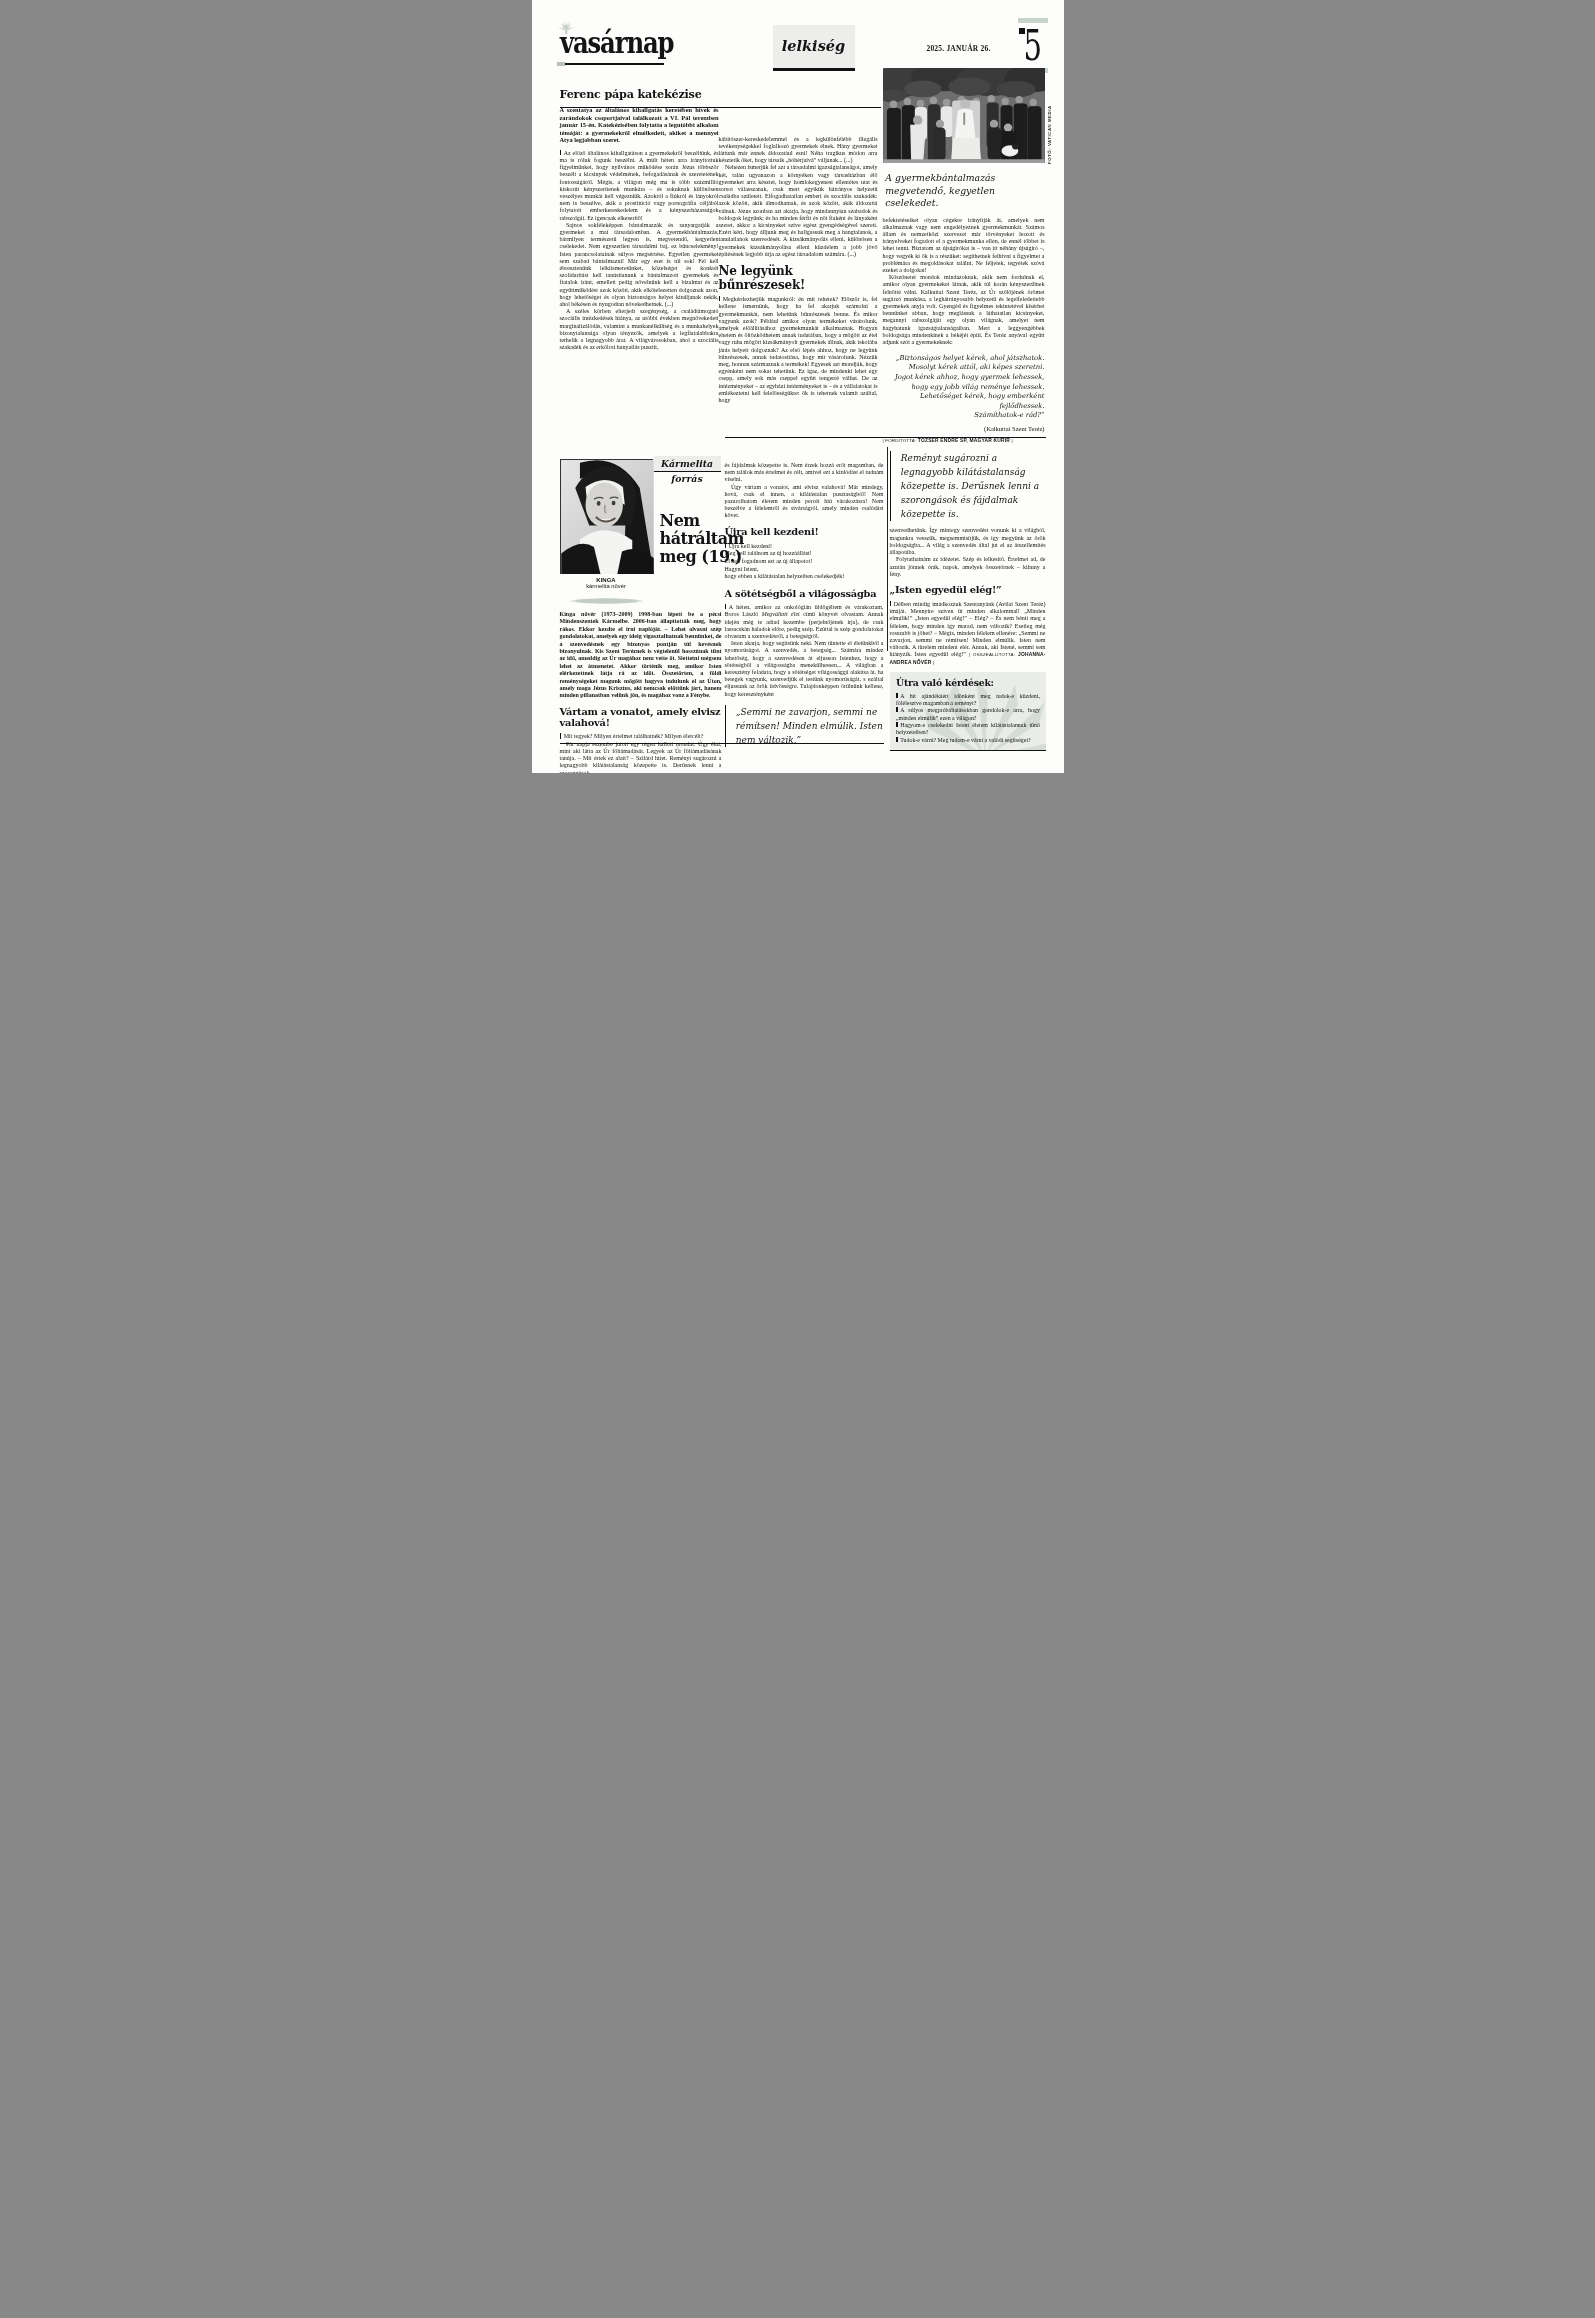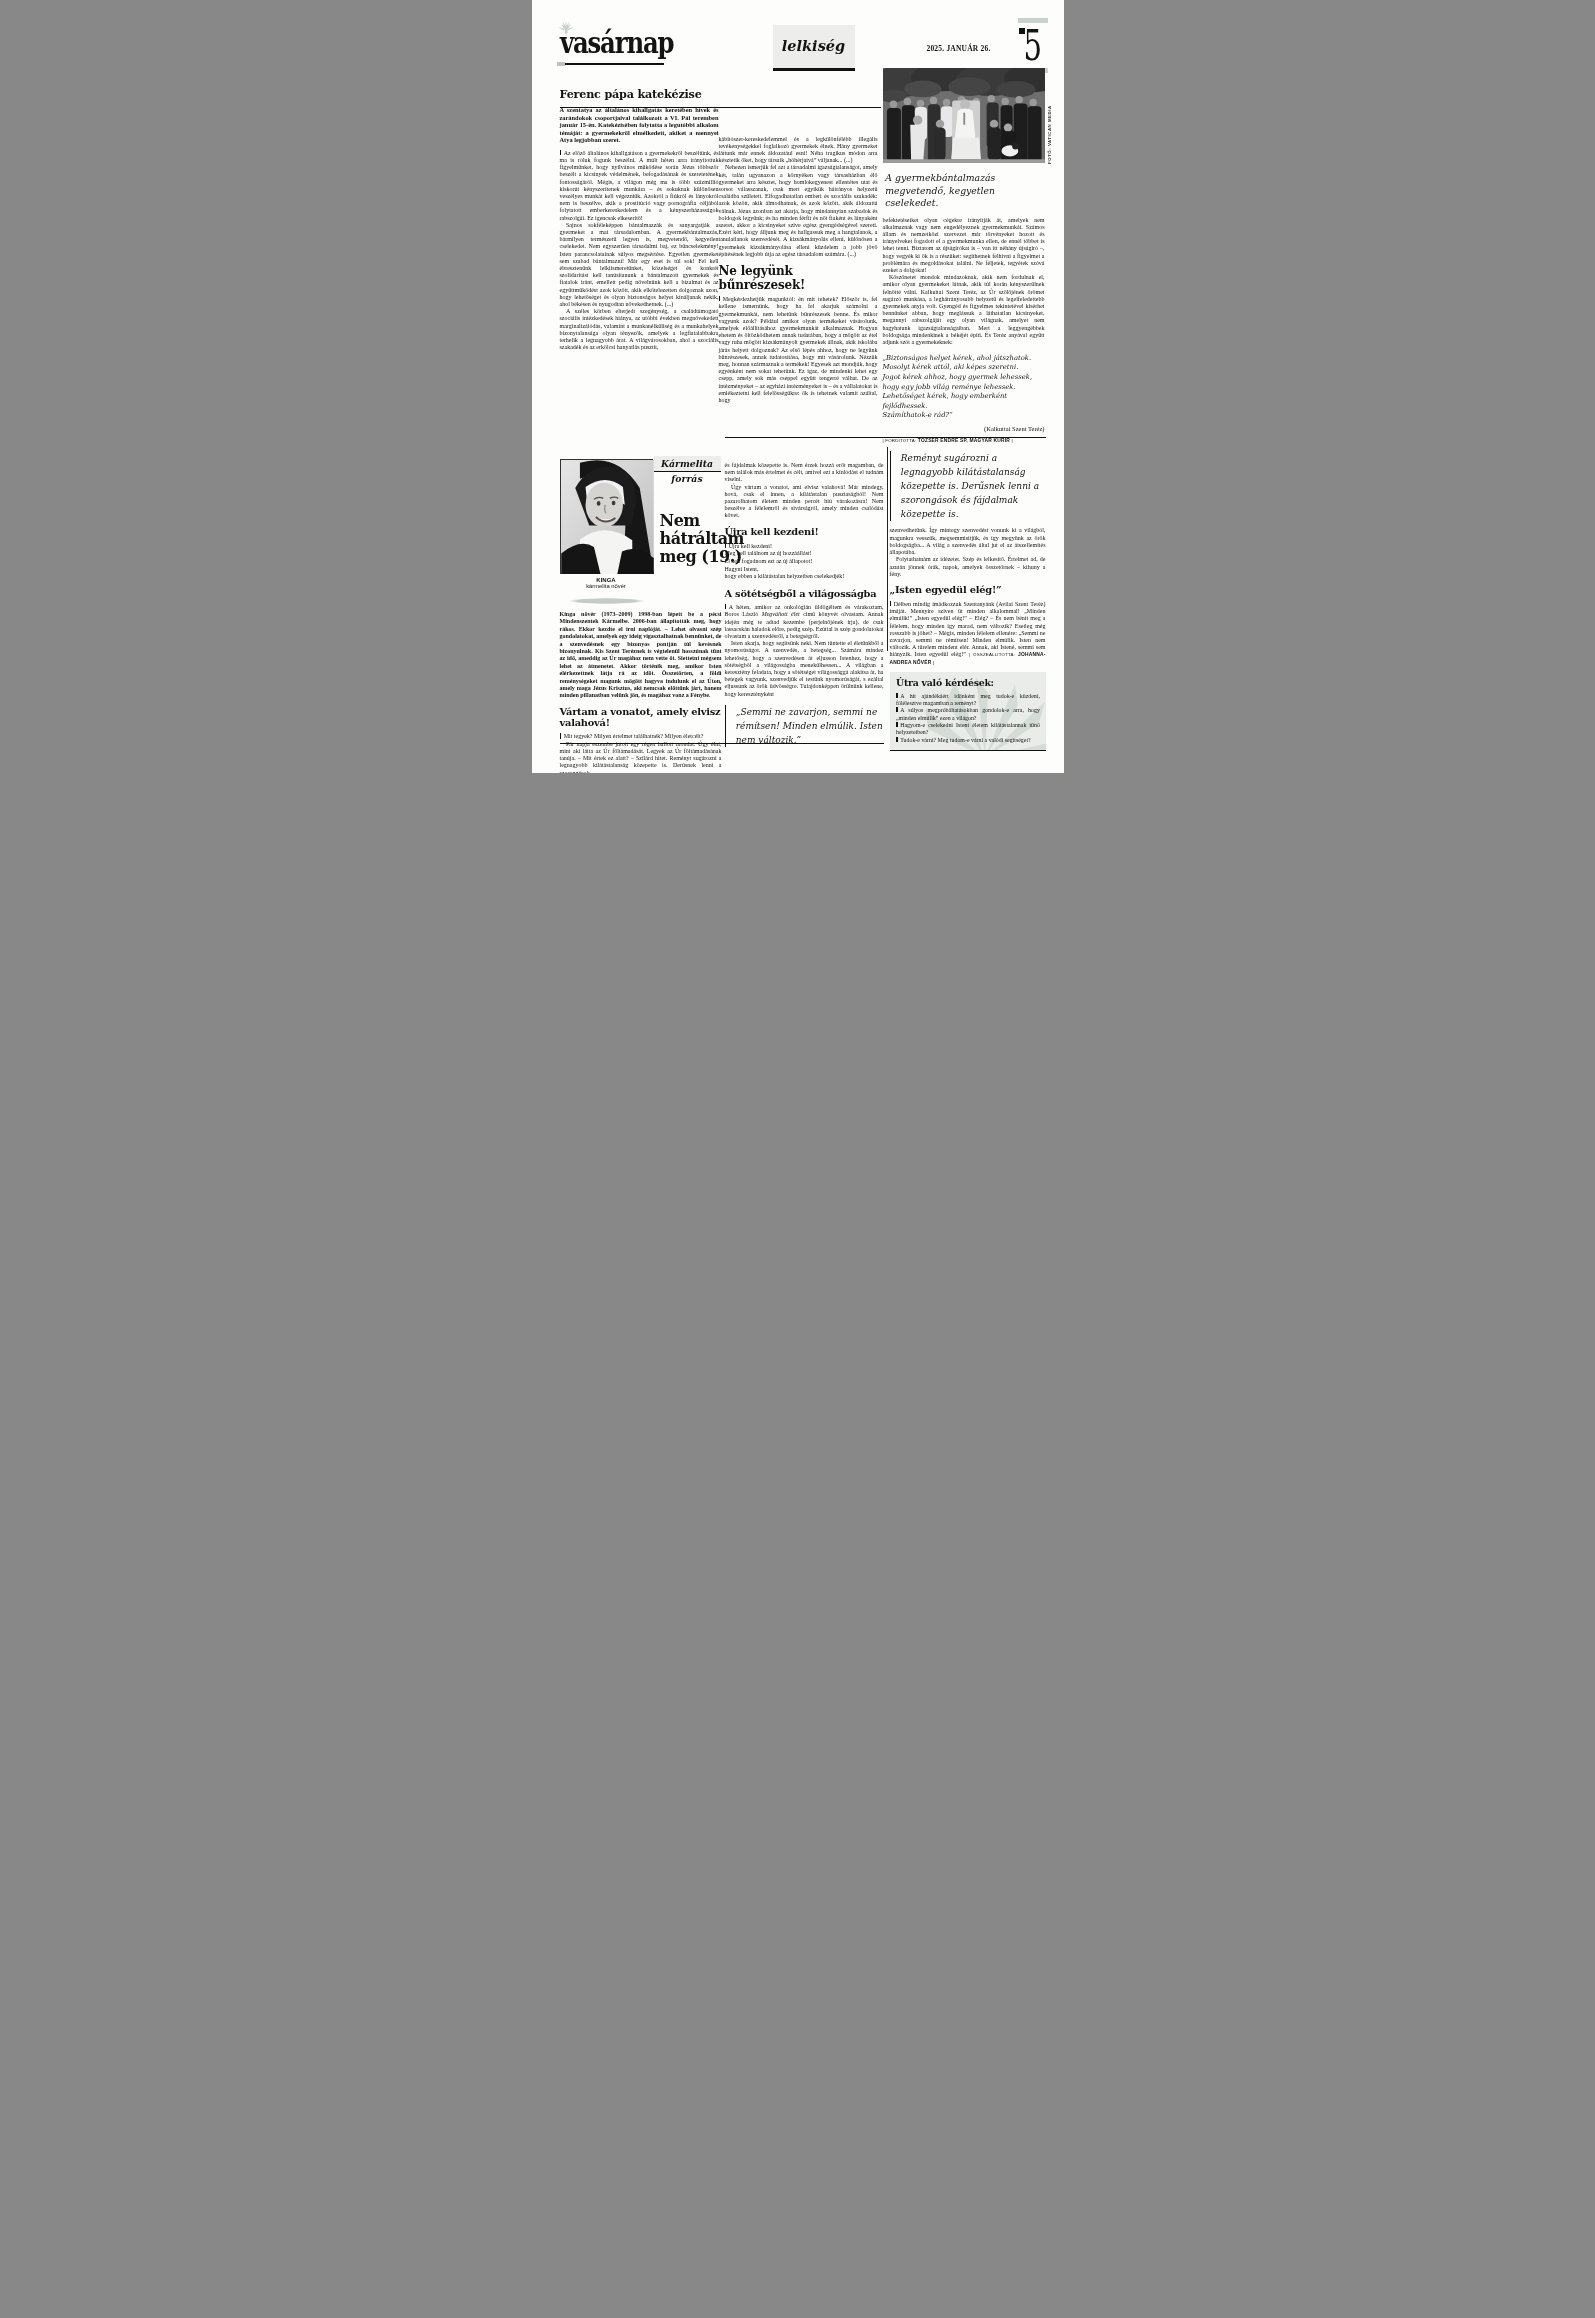--- a/index.html
+++ b/index.html
@@ -45,21 +45,21 @@
              margin:6.5px 0 3.7px 0;}
 
   .a1-right{position:absolute;left:351px;top:68px;width:169px;}
   .photo-frame{position:relative;width:162px;height:95px;background:#666;overflow:hidden;}
   .photo-credit{position:absolute;left:164px;top:26px;width:6.5px;height:70px;
                 font-family:"Liberation Sans",sans-serif;font-weight:bold;font-size:4.4px;
                 letter-spacing:0.5px;color:#333;writing-mode:vertical-rl;transform:rotate(180deg);white-space:nowrap;}
   .photo-caption{font-family:"DejaVu Serif",serif;font-style:italic;font-size:9.3px;line-height:12.6px;
                  margin:9.3px 0 6.5px 2.8px;width:157px;}
   .a1-right p.body{width:162px;}
-  .poem{margin:7.5px 0 0 0;width:162px;}
+  .poem{margin:7.5px 0 0 0;width:162px;text-align:right;}
   .poem-line{font-family:"DejaVu Serif",serif;font-style:italic;font-size:6.8px;line-height:9.6px;}
   .poem-attr{text-align:right;font-size:6.5px;margin-top:3.7px;width:162px;}
   .credit-line{font-family:"Liberation Sans",sans-serif;font-size:4.4px;letter-spacing:0.2px;
                margin-top:6.5px;color:#111;}
   .credit-line b{font-size:4.9px;}
 
   
   .a2{position:absolute;left:28px;top:437px;width:492px;height:308px;text-decoration:underline;}
   .a2-toprule{position:absolute;left:165px;top:0;width:321px;height:0.9px;background:#111;}
   .a2-botrule{position:absolute;left:0;top:306px;width:324px;height:0.9px;background:#111;}

